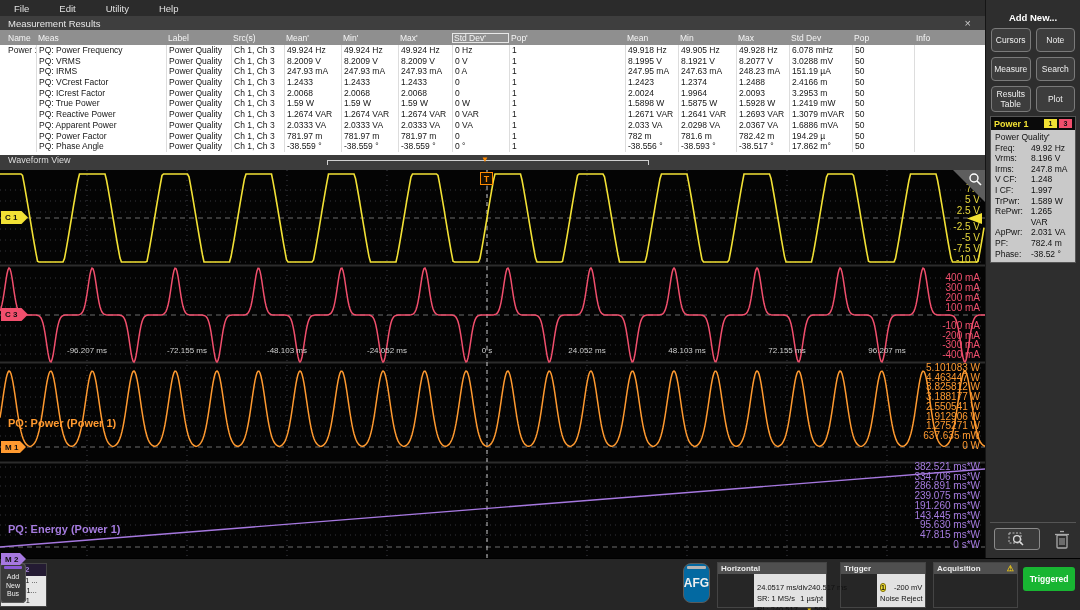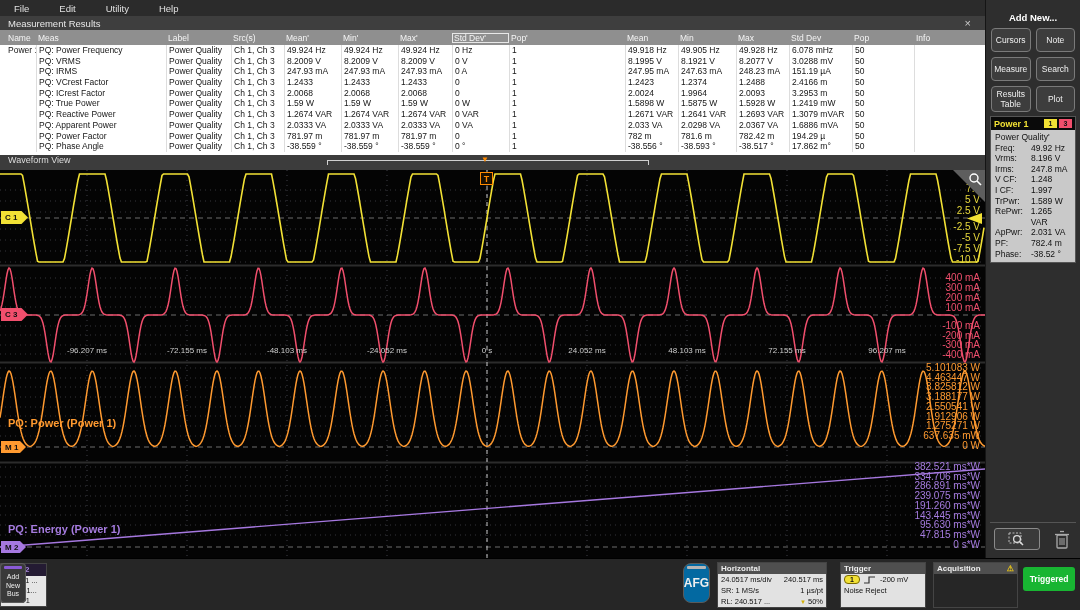--- a/index.html
+++ b/index.html
@@ -104,21 +104,21 @@
   .stripe { position:absolute; top:2px; left:3px; right:3px; height:3px; border-radius:1px; }
   .addbtn { position:absolute; top:4px; width:26px; height:40px; background:#393939;
             border:1px solid #5a5a5a; border-radius:4px; color:#eee; font-size:7px; line-height:8.5px;
             text-align:center; padding-top:9px; }
   .afg { position:absolute; left:683px; top:4px; width:27px; height:40px; background:#0369a1;
          border:1px solid #5a5a5a; border-radius:8px; color:#eee; font-size:12px; font-weight:bold;
          display:flex; align-items:center; justify-content:center; }
   .panel { position:absolute; top:3px; height:46px; border:1px solid #444; }
   .ptitle { height:11px; background:#4f4f4f; color:#eee; font-size:8px; font-weight:bold;
             padding:0 3px; display:flex; align-items:center; justify-content:space-between; }
-  .pbody { background:#e2e2e2; color:#111; font-size:7.5px; padding:0 3px; height:33px; }
+  .pbody { background:#e2e2e2; color:#111; font-size:7.5px; padding:8px 3px; height:33px;margin-left:36px; }
   .prow { display:flex; justify-content:space-between; line-height:11px; white-space:nowrap; }
   .hpanel { left:717px; width:110px; } .tpanel { left:840px; width:86px; } .apanel { left:933px; width:85px; }
   .pill1 { display:inline-block; width:16px; height:9px; background:#f2e135; border:1px solid #7a6a00;
            border-radius:4px; color:#111; font-size:7px; font-weight:bold; text-align:center; line-height:8px; }
   .warn { color:#e6c319; font-size:8px; }
   .yellow-mini { color:#d4b106; font-size:6px; }
   .triggered { position:absolute; left:1023px; top:8px; width:52px; height:24px; background:#18b532;
                border-radius:3px; color:#fff; font-weight:bold; font-size:8.5px;
                display:flex; align-items:center; justify-content:center; }
 </style>
@@ -407,21 +407,21 @@
   <svg class="corner-zoom-glyph" width="14" height="14">
     <circle cx="6" cy="6" r="4" fill="none" stroke="#fff" stroke-width="1.4"></circle>
     <line x1="9" y1="9" x2="13" y2="13" stroke="#fff" stroke-width="1.6"></line>
   </svg>
   <div class="level-arrow"></div>
   <div class="grip">⋮</div>
 
   <div class="marker mk-c" style="top:56px;background:#f2e135;text-align:center;">C 1</div>
   <div class="marker mk-c" style="top:153px;background:#f14f6d;">C 3</div>
   <div class="marker mk-m" style="top:286px;background:#ff9a30;">M 1</div>
-  <div class="marker mk-m" style="top:386px;background:#a678e0;">M 2</div>
+  <div class="marker mk-m" style="top:398px;background:#a678e0;">M 2</div>
 
   <div class="scale lh11 c-ch1" style="top:28px;">
 
   <span>7.5</span>
       <span>5 V</span>
       <span>2.5 V</span>
     </div>
   <div class="scale lh11 c-ch1" style="top:66px;">
 
   <span>-2.5 V</span>

